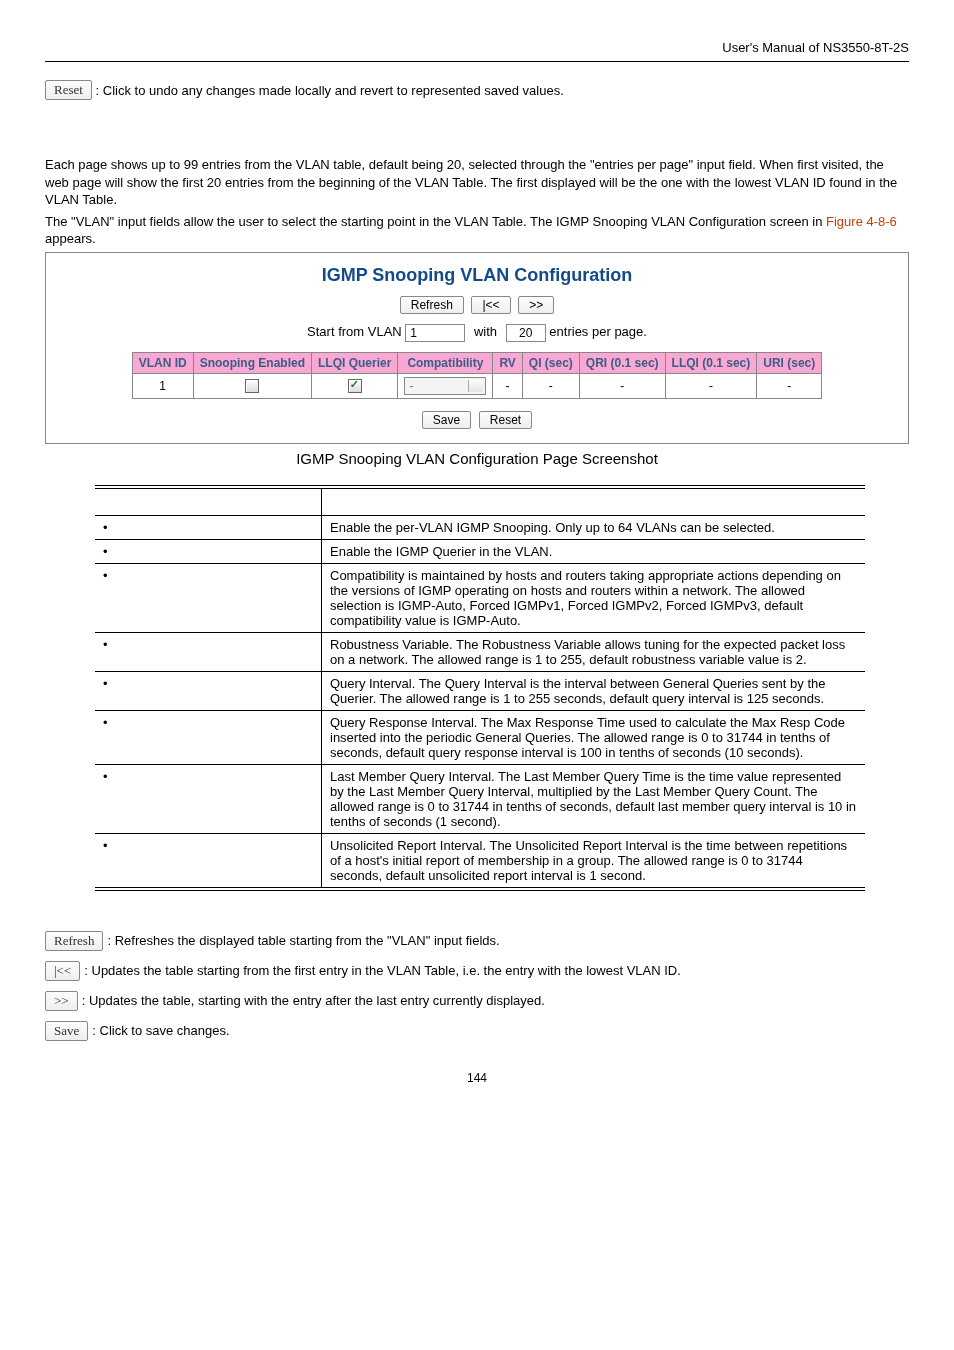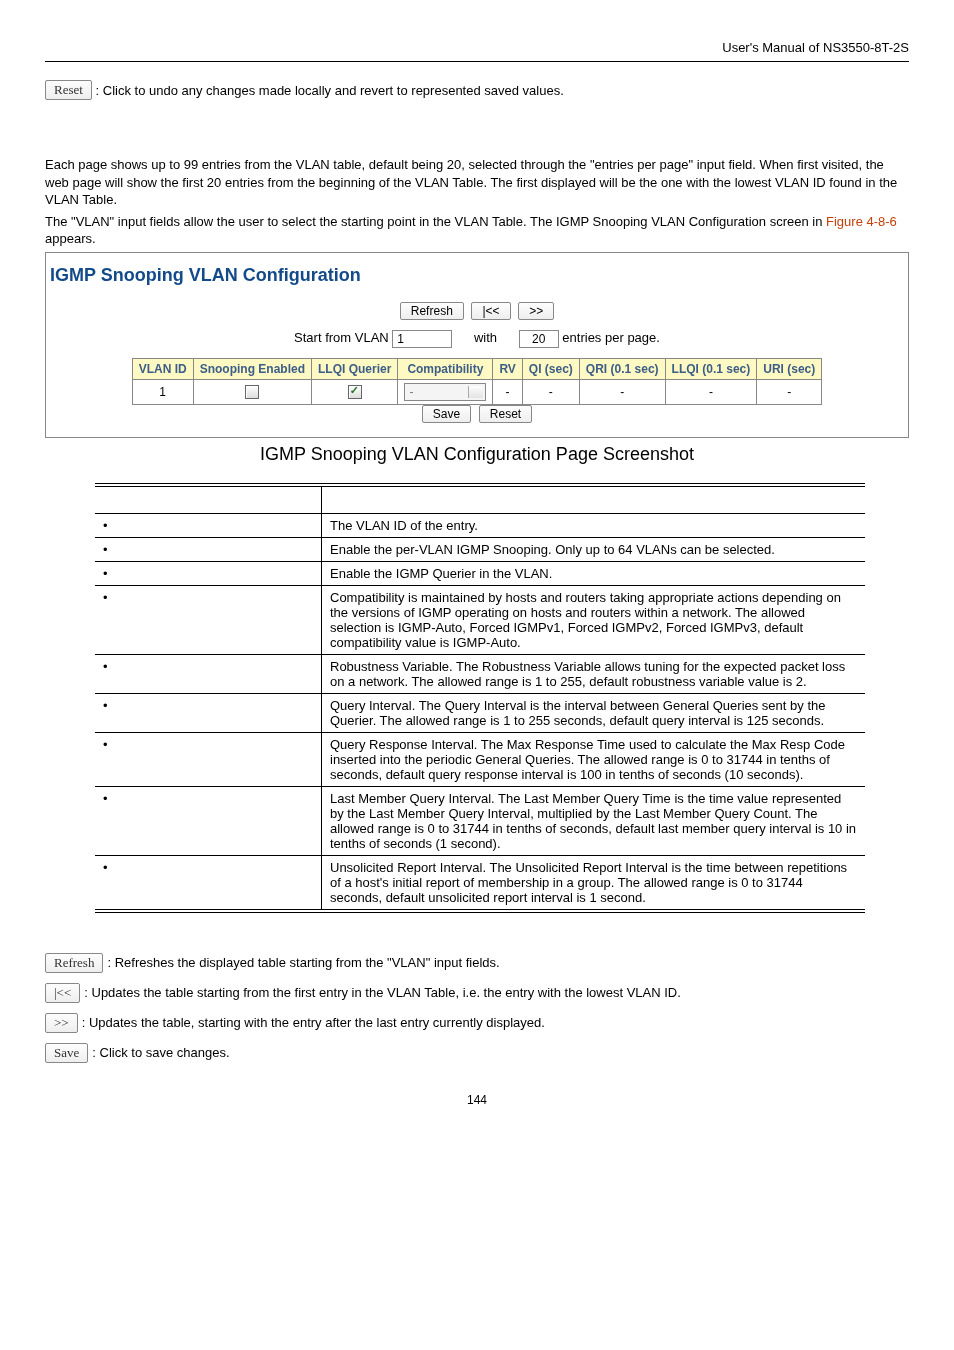--- a/index.html
+++ b/index.html
@@ -6,33 +6,33 @@
   .page { width: 954px; margin: 0 auto; padding: 40px 45px 30px 45px; box-sizing: border-box; }
   .hdr-right { text-align: right; font-size: 13px; margin-bottom: 6px; }
   .hr-top { border: none; border-top: 1px solid #000; margin: 0 0 18px 0; }
   .btn-img { display: inline-block; border: 1px solid #888; background: linear-gradient(#fdfdfd,#eee); padding: 1px 8px; font-family: Georgia, 'Times New Roman', serif; font-size: 13px; color: #333; border-radius: 2px; vertical-align: middle; }
   .desc-line { margin-bottom: 28px; }
   .desc-line span { vertical-align: middle; }
   .para { line-height: 1.35; margin-bottom: 4px; }
   .link { color: #c2410c; }
   
   .panel { border: 1px solid #888; padding: 10px 4px 14px 4px; margin-top: 2px; }
-  .panel-title { text-align: left; font-weight: bold; font-size: 18px; color: #134a8a; margin: 2px 0 16px 0; }
+  .panel-title { text-align: center; font-weight: bold; font-size: 18px; color: #134a8a; margin: 2px 0 10px 0; }
   .center-row { text-align: center; margin-bottom: 10px; }
   .ui-btn { display: inline-block; border: 1px solid #888; background: linear-gradient(#fdfdfd,#eee); padding: 1px 10px; font-size: 12px; border-radius: 2px; vertical-align: middle; margin: 0 2px; }
   .txt-input { display: inline-block; border: 1px solid #888; background: #fff; padding: 1px 4px; font-size: 12px; vertical-align: middle; min-width: 24px; }
   .cfg-table { border-collapse: collapse; margin: 0 auto; font-size: 12px; }
-  .cfg-table th { border: 1px solid #888; background: #fef9c3; color: #3b5d87; font-weight: bold; padding: 3px 6px; }
+  .cfg-table th { border: 1px solid #888; background: #f9a8d4; color: #3b5d87; font-weight: bold; padding: 3px 6px; }
   .cfg-table td { border: 1px solid #888; padding: 3px 6px; text-align: center; }
   .chk { display: inline-block; width: 12px; height: 12px; border: 1px solid #666; background: linear-gradient(#fff,#ddd); box-shadow: inset 1px 1px 0 #fff; vertical-align: middle; position: relative; }
   .chk.checked::after { content: "✓"; color: #2a7a2a; font-size: 11px; position: absolute; left: 1px; top: -2px; font-weight: bold; }
   .sel { display: inline-block; border: 1px solid #888; background: #f4f4f4; width: 80px; height: 16px; position: relative; vertical-align: middle; }
   .sel::after { content: ""; position: absolute; right: 2px; top: 2px; width: 14px; height: 12px; border-left: 1px solid #aaa; background: linear-gradient(#fdfdfd,#e3e3e3); }
   .sel .tri { position: absolute; right: 6px; top: 6px; width: 0; height: 0; border-left: 4px solid transparent; border-right: 4px solid transparent; border-top: 5px solid #666; }
-  .caption { text-align: center; font-size: 18px; margin: 6px 0 18px 0; }
+  .caption { text-align: center; font-size: 15px; margin: 6px 0 18px 0; }
   
   .fields-intro { margin-bottom: 10px; }
   .fields-outer { width: 770px; margin-left: 50px; border-collapse: collapse; }
   .fields-outer thead td { border-top: 4px double #000; border-bottom: 1px solid #000; height: 24px; }
   .fields-outer thead td.sep { border-right: 1px solid #000; }
   .fields-outer tbody td { border-bottom: 1px solid #000; padding: 4px 8px; vertical-align: top; }
   .fields-outer tbody tr:last-child td { border-bottom: 4px double #000; }
   .fields-outer tbody td:first-child { border-right: 1px solid #000; width: 210px; text-align: left; }
   .fields-outer tbody td:first-child::before { content: "•"; margin-right: 18px; }
   .footer-btns { margin-top: 40px; }
@@ -66,21 +66,21 @@
 
     <div class="center-row">
       <span class="ui-btn">Refresh</span>
       <span class="ui-btn">|&lt;&lt;</span>
       <span class="ui-btn">&gt;&gt;</span>
     </div>
 
     <div class="center-row">
       <span>Start from VLAN</span>
       <span class="txt-input" style="min-width:50px; text-align:left;">1</span>
-      <span style="margin:0 18px">with</span>
+      <span style="margin:0 5px">with</span>
       <span class="txt-input" style="min-width:30px; text-align:center;">20</span>
       <span style="">entries per page.</span>
     </div>
 
     <table class="cfg-table">
       <tbody>
           <tr>
         <th>VLAN ID</th>
         <th>Snooping Enabled</th>
         <th>LLQI Querier</th>
@@ -100,41 +100,37 @@
         </td>
         <td>-</td>
         <td>-</td>
         <td>-</td>
         <td>-</td>
         <td>-</td>
       </tr>
     </tbody>
       </table>
 
-    <div class="center-row" style="margin-bottom:0;">
+    <div class="center-row" style="margin-top:12px; margin-bottom:0;">
       <span class="ui-btn">Save</span>
       <span class="ui-btn">Reset</span>
     </div>
   </div>
 
   <div class="caption">IGMP Snooping VLAN Configuration Page Screenshot</div>
 
 
   <table class="fields-outer">
     <thead>
       <tr>
         <td class="sep"></td>
         <td></td>
       </tr>
     </thead>
     <tbody>
-      <tr>
-          <td></td>
-          <td>The VLAN ID of the entry.</td>
-        </tr>
       <tr>
           <td></td>
           <td>Enable the per-VLAN IGMP Snooping. Only up to 64 VLANs can be selected.</td>
         </tr>
       <tr>
           <td></td>
           <td>Enable the IGMP Querier in the VLAN.</td>
         </tr>
       <tr>
           <td></td>

